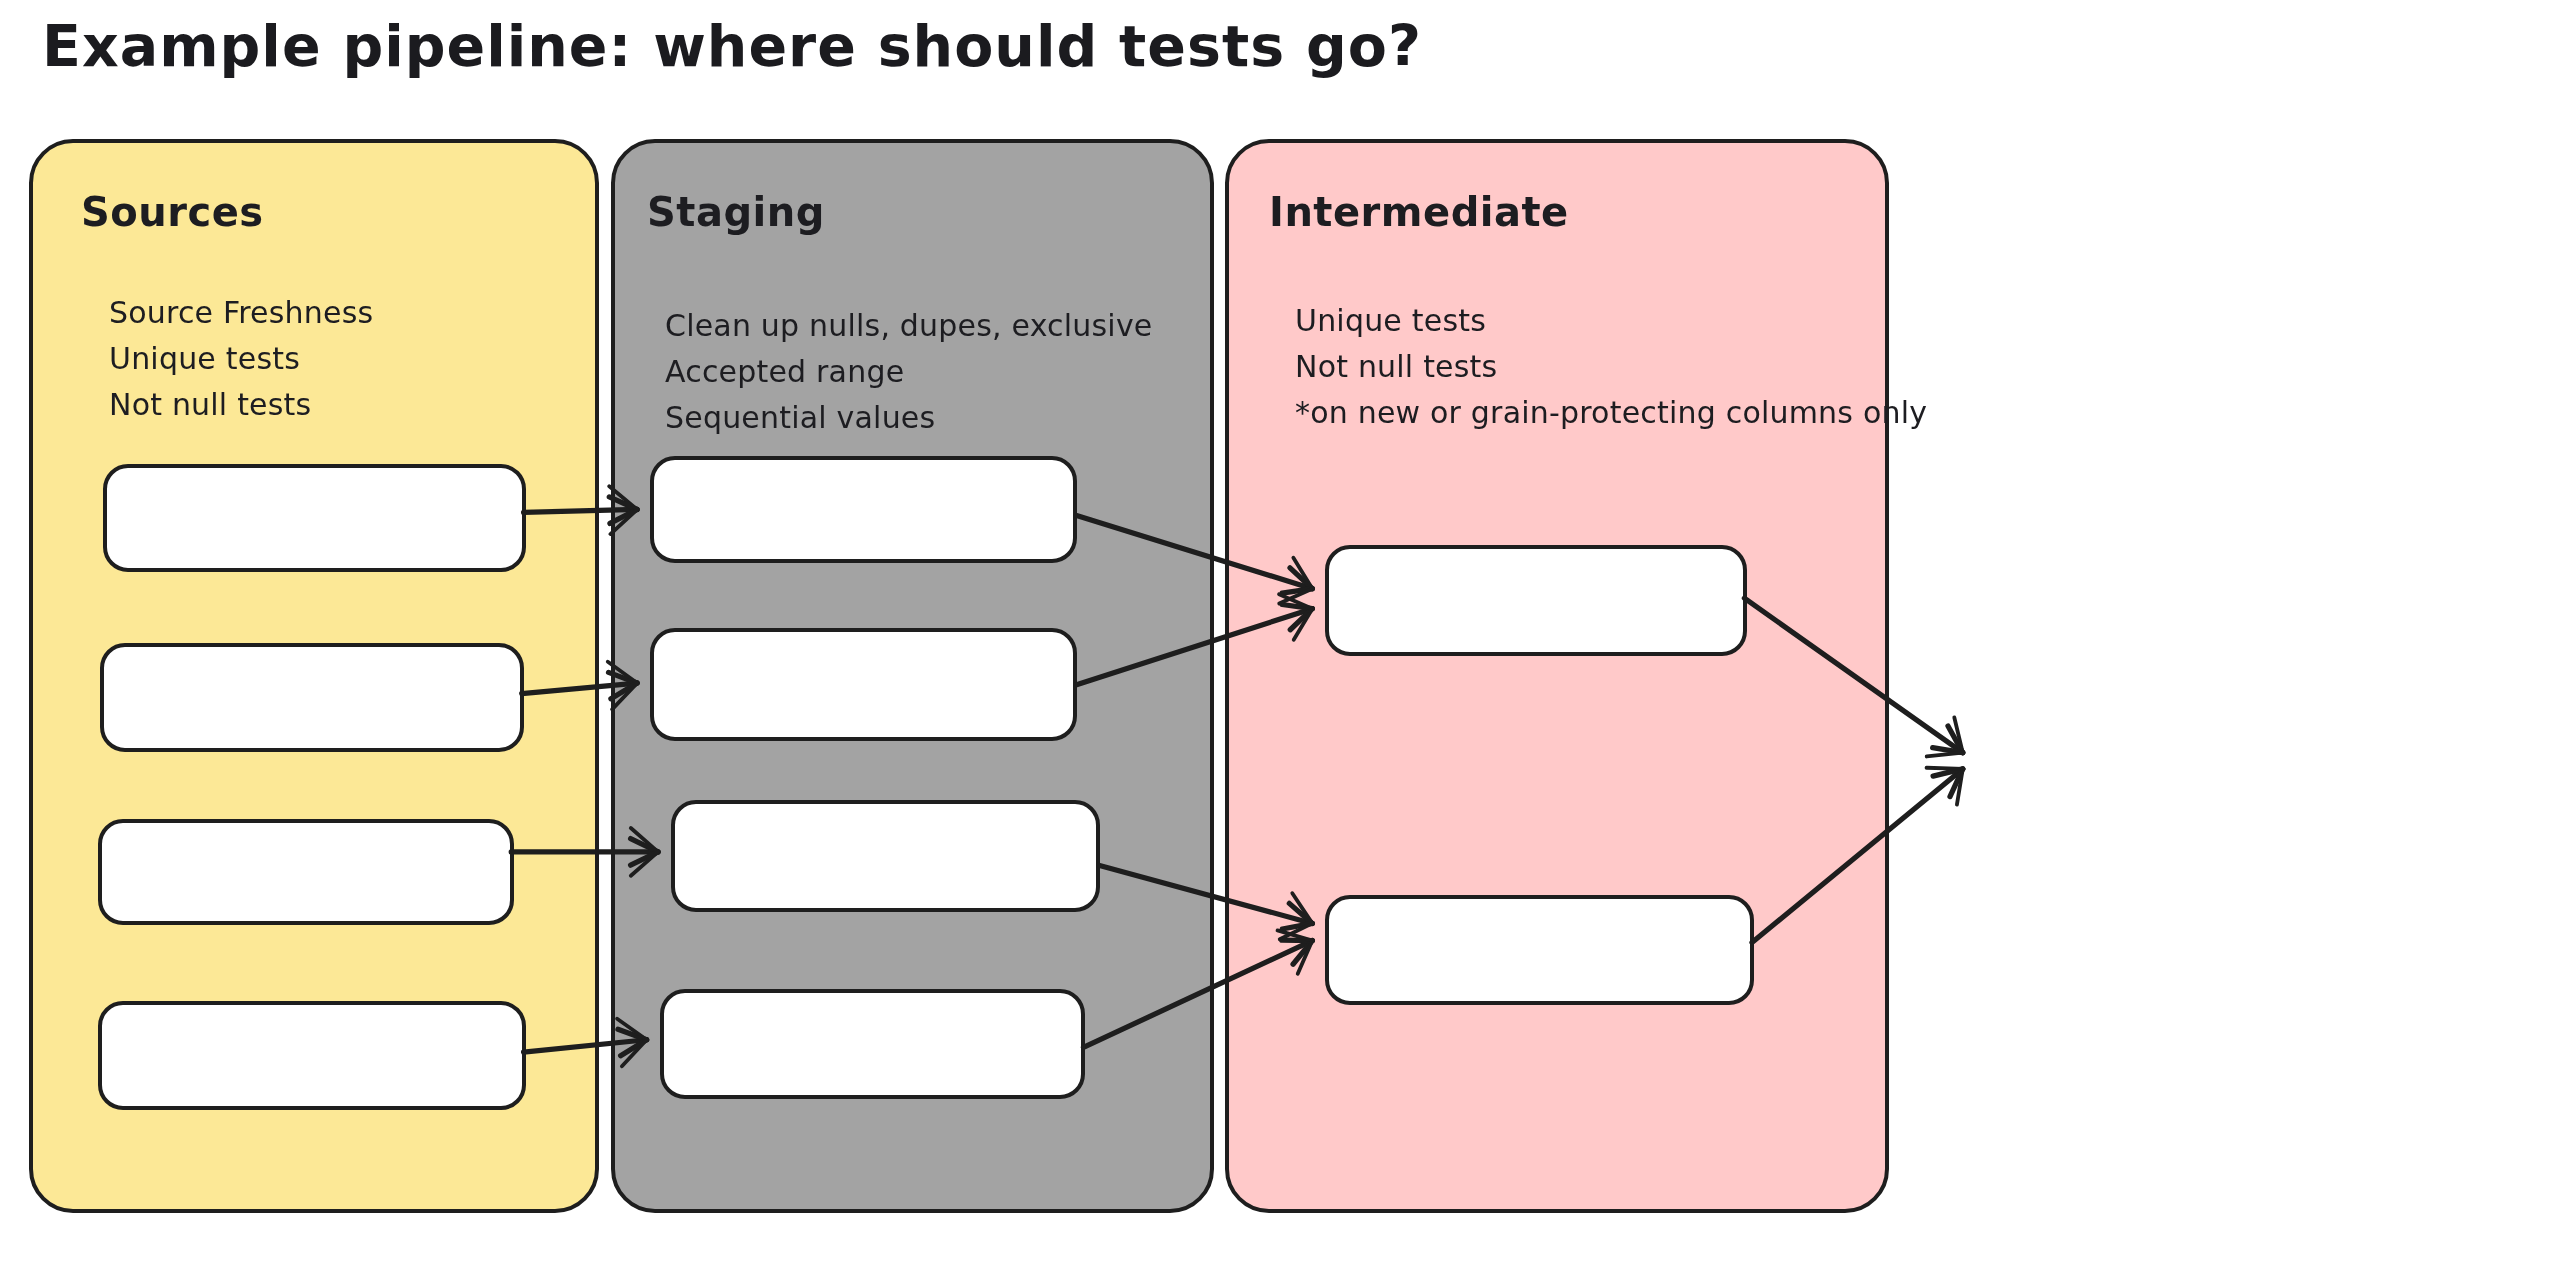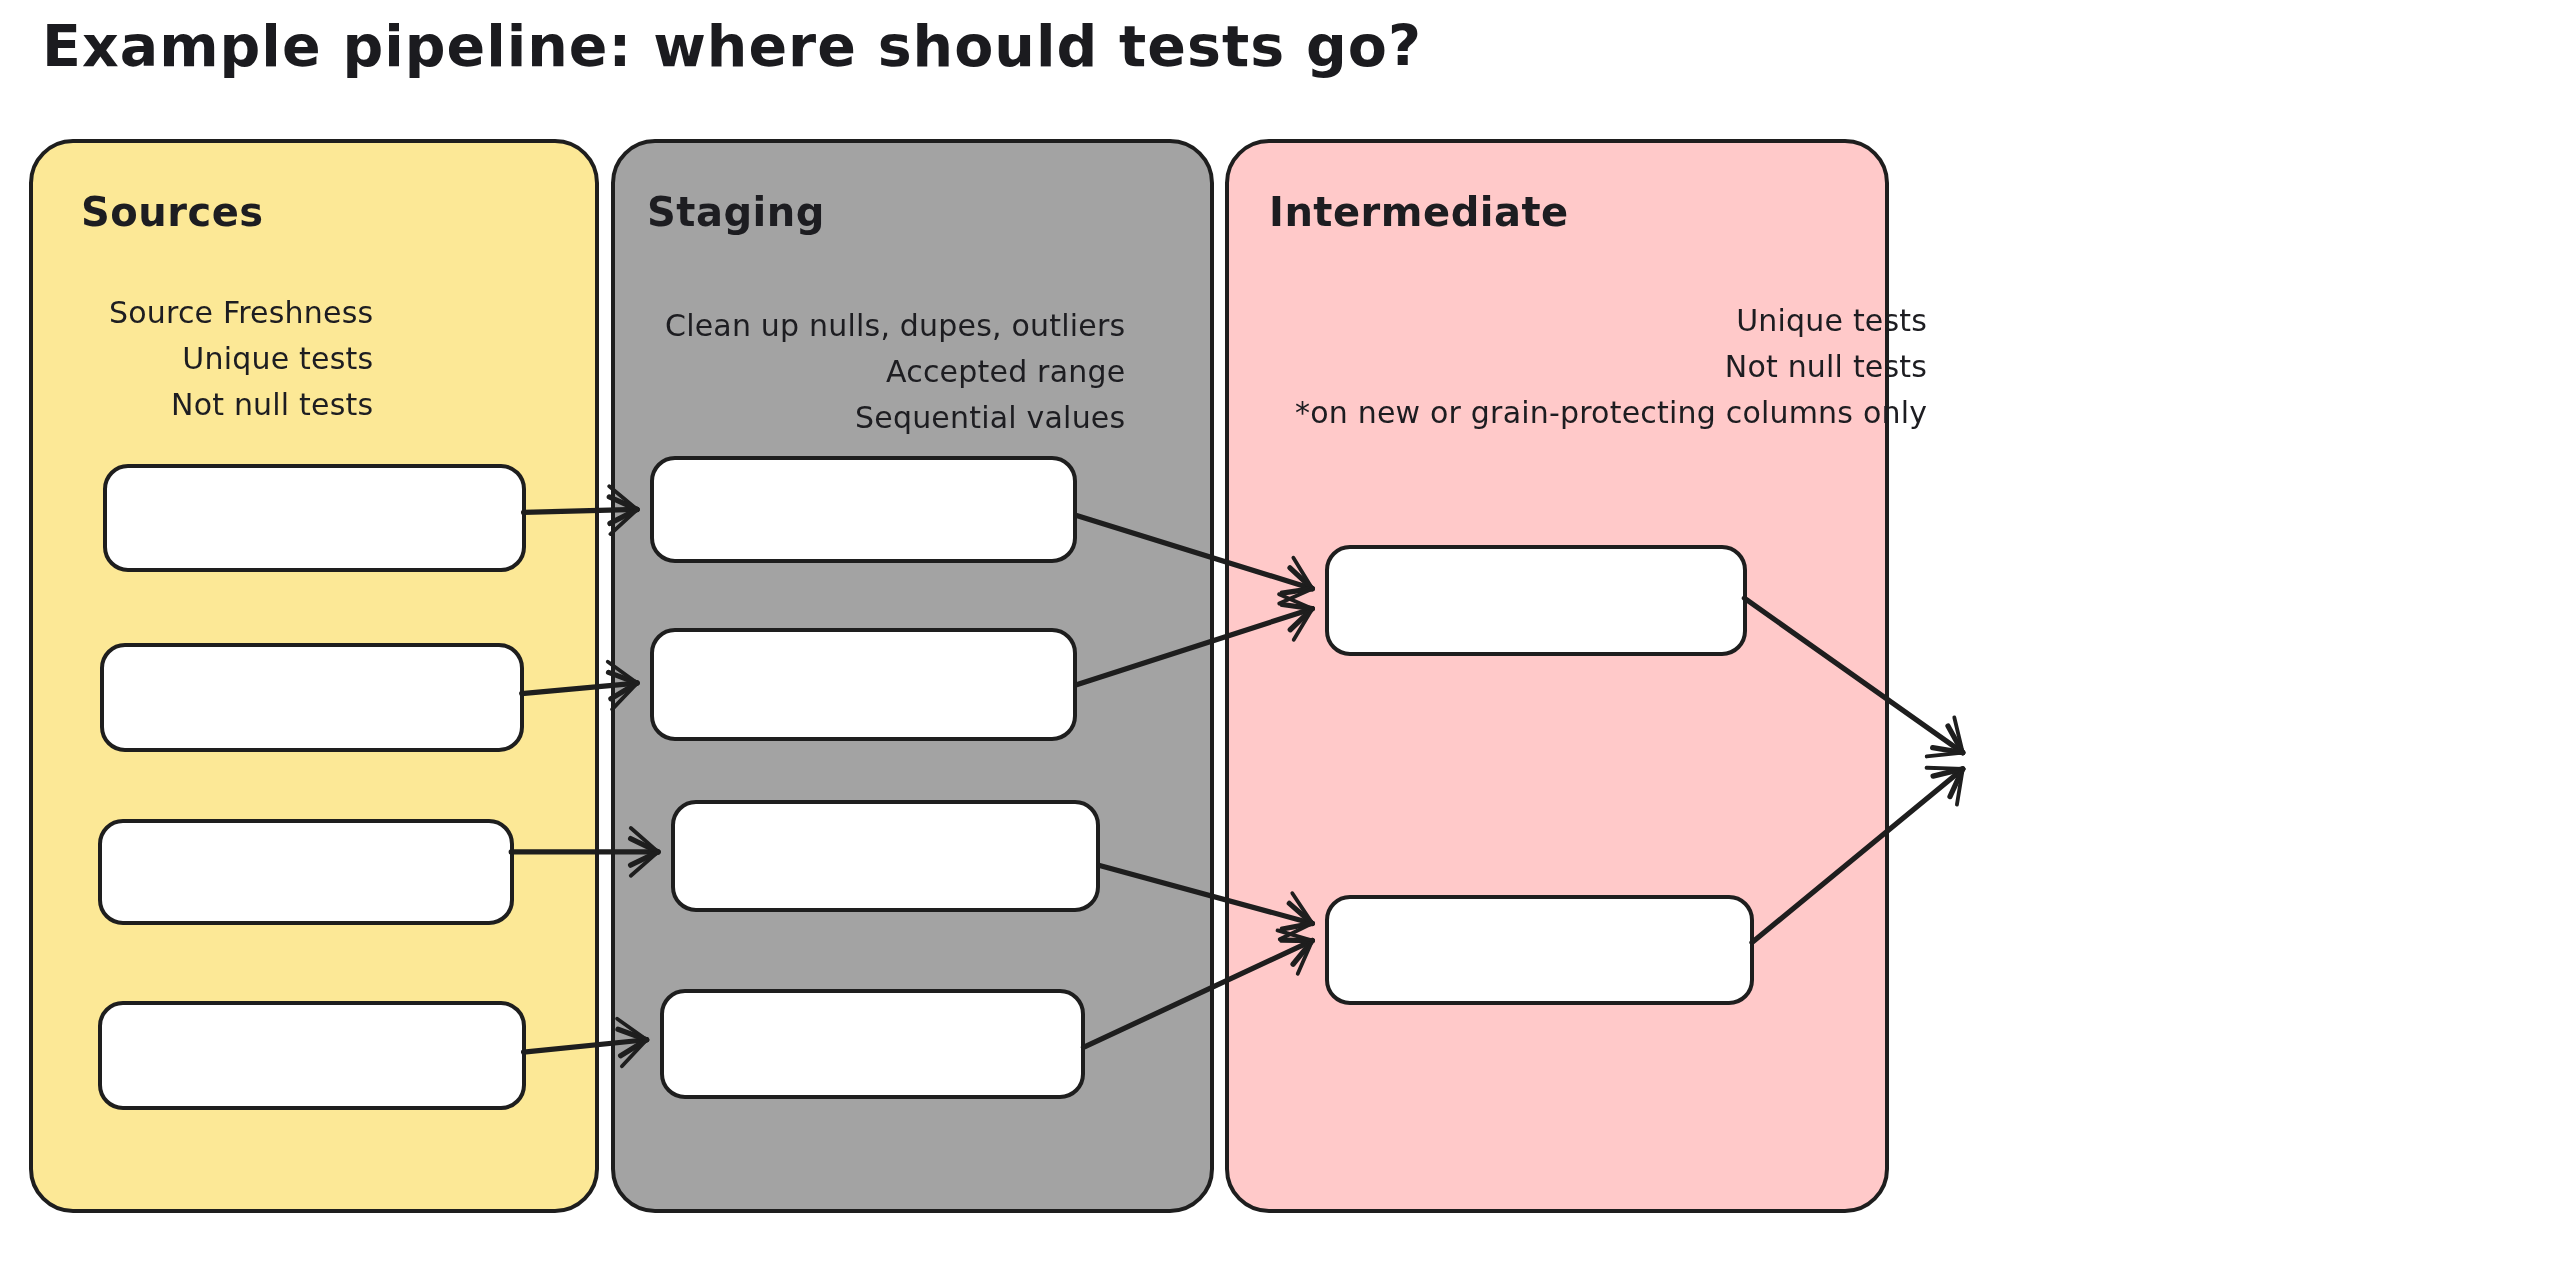--- a/index.html
+++ b/index.html
@@ -1,19 +1,19 @@
 <!DOCTYPE html>
 <html><head>
 <meta charset="utf-8">
 <style>
   * { margin: 0; padding: 0; box-sizing: border-box; }
   html, body { width: 2576px; height: 1266px; background: #ffffff; overflow: hidden; }
   body { font-family: "DejaVu Sans", "Liberation Sans", sans-serif; color: #1d1d21; }
 
-  .canvas { position: relative; width: 2576px; height: 1266px; text-align: right; }
+  .canvas { position: relative; width: 2576px; height: 1266px; }
 
   .title {
     position: absolute; left: 42px; top: 13.4px;
     font-size: 57px; font-weight: 700; letter-spacing: 1px;
     color: #1b1b1f; white-space: nowrap;
   }
 
   .col {
     position: absolute; top: 139px; height: 1074px;
     border: 4.8px solid #1e1e1e; border-radius: 44px;
@@ -55,21 +55,21 @@
     </div>
     <div class="node" style="left:70px; top:321px; width:423px; height:108px"></div>
     <div class="node" style="left:67px; top:500px; width:424px; height:109px"></div>
     <div class="node" style="left:65px; top:676px; width:416px; height:106px"></div>
     <div class="node" style="left:65px; top:858px; width:428px; height:109px"></div>
   </section>
 
   <section class="col col-staging">
     <h2 style="left:32px">Staging</h2>
     <div class="notes" style="left:26px; top:160px">
-      <div>Clean up nulls, dupes, outliers</div>
+      <div>Clean up nulls, dupes, exclusive</div>
       <div>Accepted range</div>
       <div>Sequential values</div>
     </div>
     <div class="node" style="left:35px; top:313px; width:427px; height:107px"></div>
     <div class="node" style="left:35px; top:485px; width:427px; height:113px"></div>
     <div class="node" style="left:56px; top:657px; width:429px; height:112px"></div>
     <div class="node" style="left:45px; top:846px; width:425px; height:110px"></div>
   </section>
 
   <section class="col col-intermediate">

